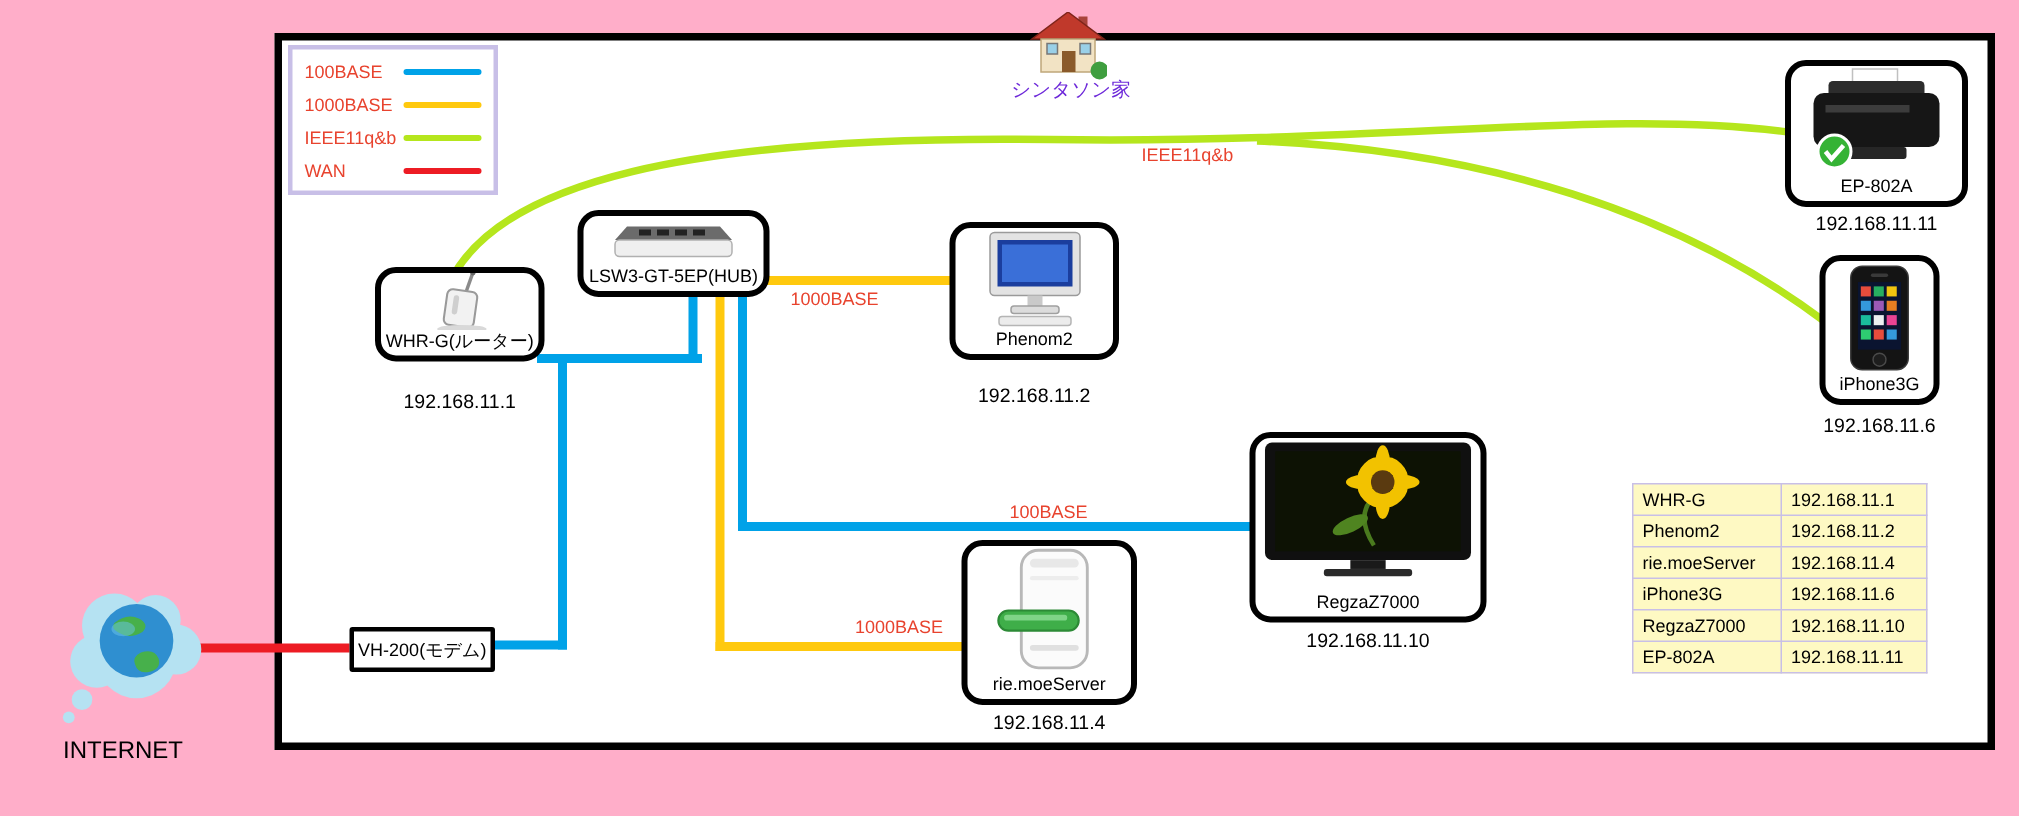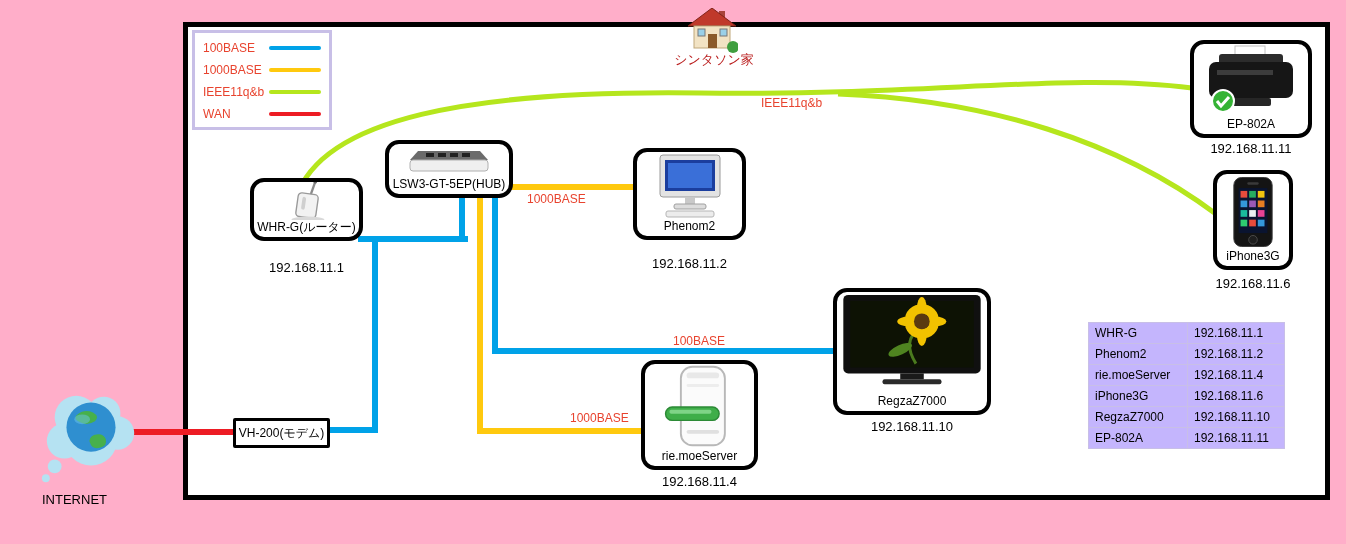--- a/index.html
+++ b/index.html
@@ -33,29 +33,29 @@
   .device .art{flex:1;display:flex;align-items:center;justify-content:center;overflow:hidden;}
   .device-label{font-size:12px;color:#000;white-space:nowrap;line-height:14px;}
   .ip-label{position:absolute;z-index:3;color:#000;font-size:13px;text-align:center;white-space:nowrap;}
 
   .modem-box{position:absolute;left:233px;top:418px;width:97px;height:30px;box-sizing:border-box;
              border:3px solid #000;background:#fff;z-index:3;display:flex;align-items:center;
              justify-content:center;font-size:12px;border-radius:2px;}
 
   
   .internet{position:absolute;left:36px;top:382px;z-index:2;}
-  .internet-label{position:absolute;left:42px;top:492px;font-size:13px;color:#000;z-index:2;}
+  .internet-label{position:absolute;left:42px;top:492px;font-size:16px;color:#000;z-index:2;}
 
   
   .house-icon{position:absolute;left:686px;top:8px;z-index:4;}
   .house-title{position:absolute;left:652px;top:51px;width:124px;text-align:center;
-               font-size:13px;color:#b91c1c;z-index:4;}
-
-  
-  .ip-table{position:absolute;left:1088px;top:322px;z-index:3;border-collapse:collapse;background:#c4b5fd;}
+               font-size:13px;color:#6d28d9;z-index:4;}
+
+  
+  .ip-table{position:absolute;left:1088px;top:322px;z-index:3;border-collapse:collapse;background:#fef9c3;}
   .ip-table td{border:1px solid #c8bfe7;font-size:12px;color:#000;padding:3px 6px;white-space:nowrap;}
   .ip-table td.c1{width:86px;}
   .ip-table td.c2{width:84px;}
 </style>
 </head>
 <body>
 
 <div id="canvas">
 
   <div class="frame"></div>

